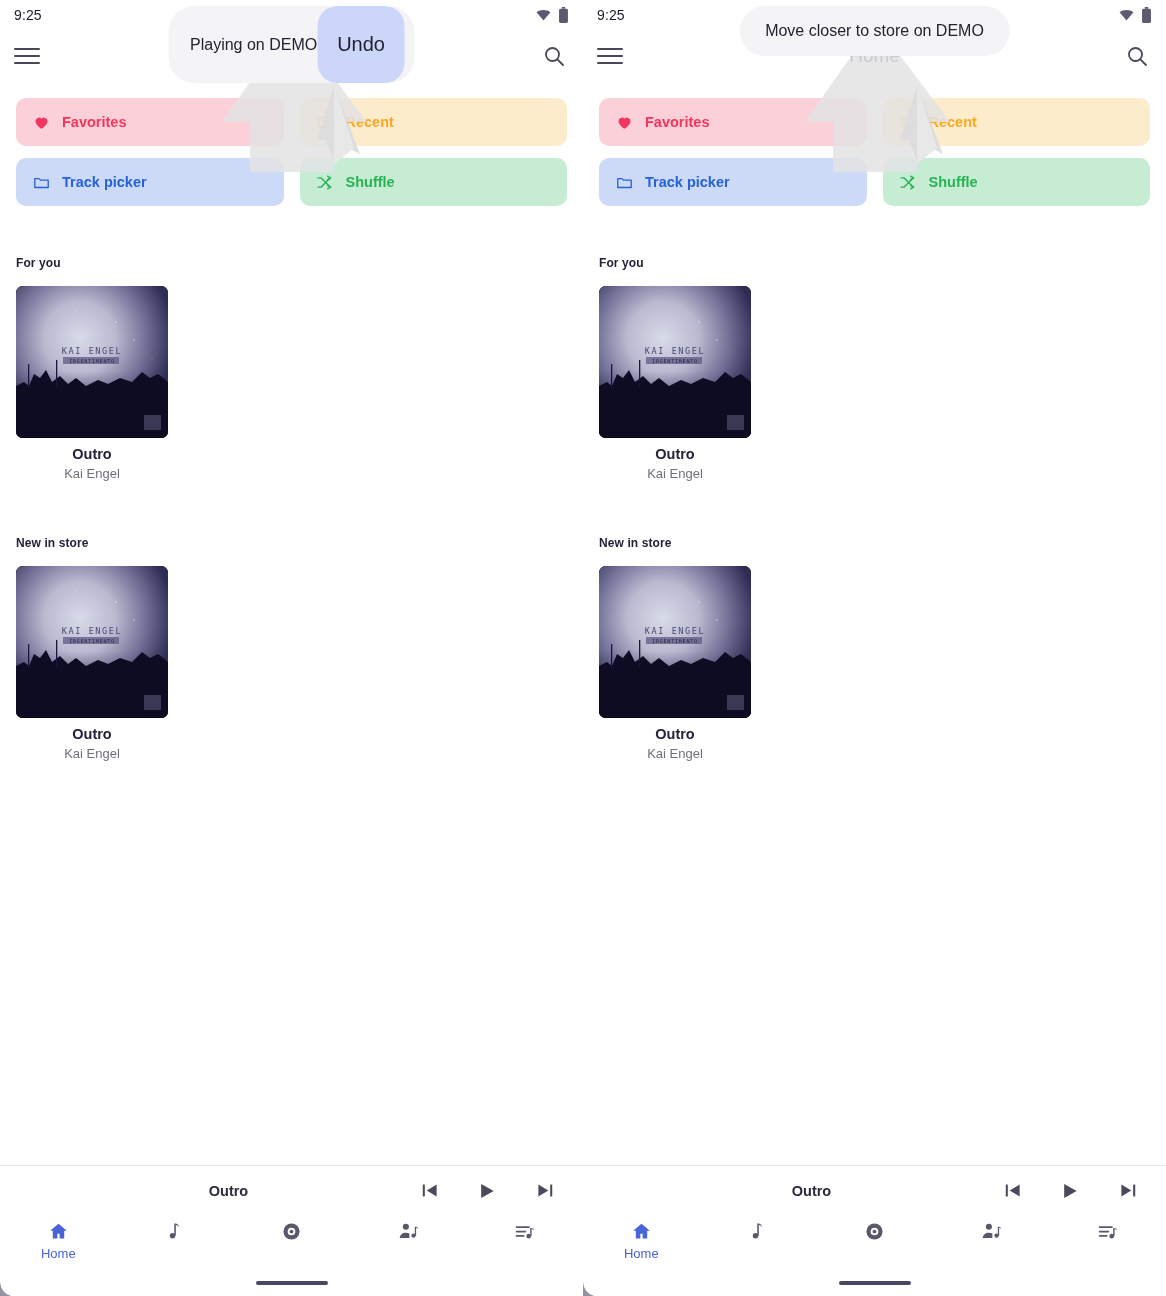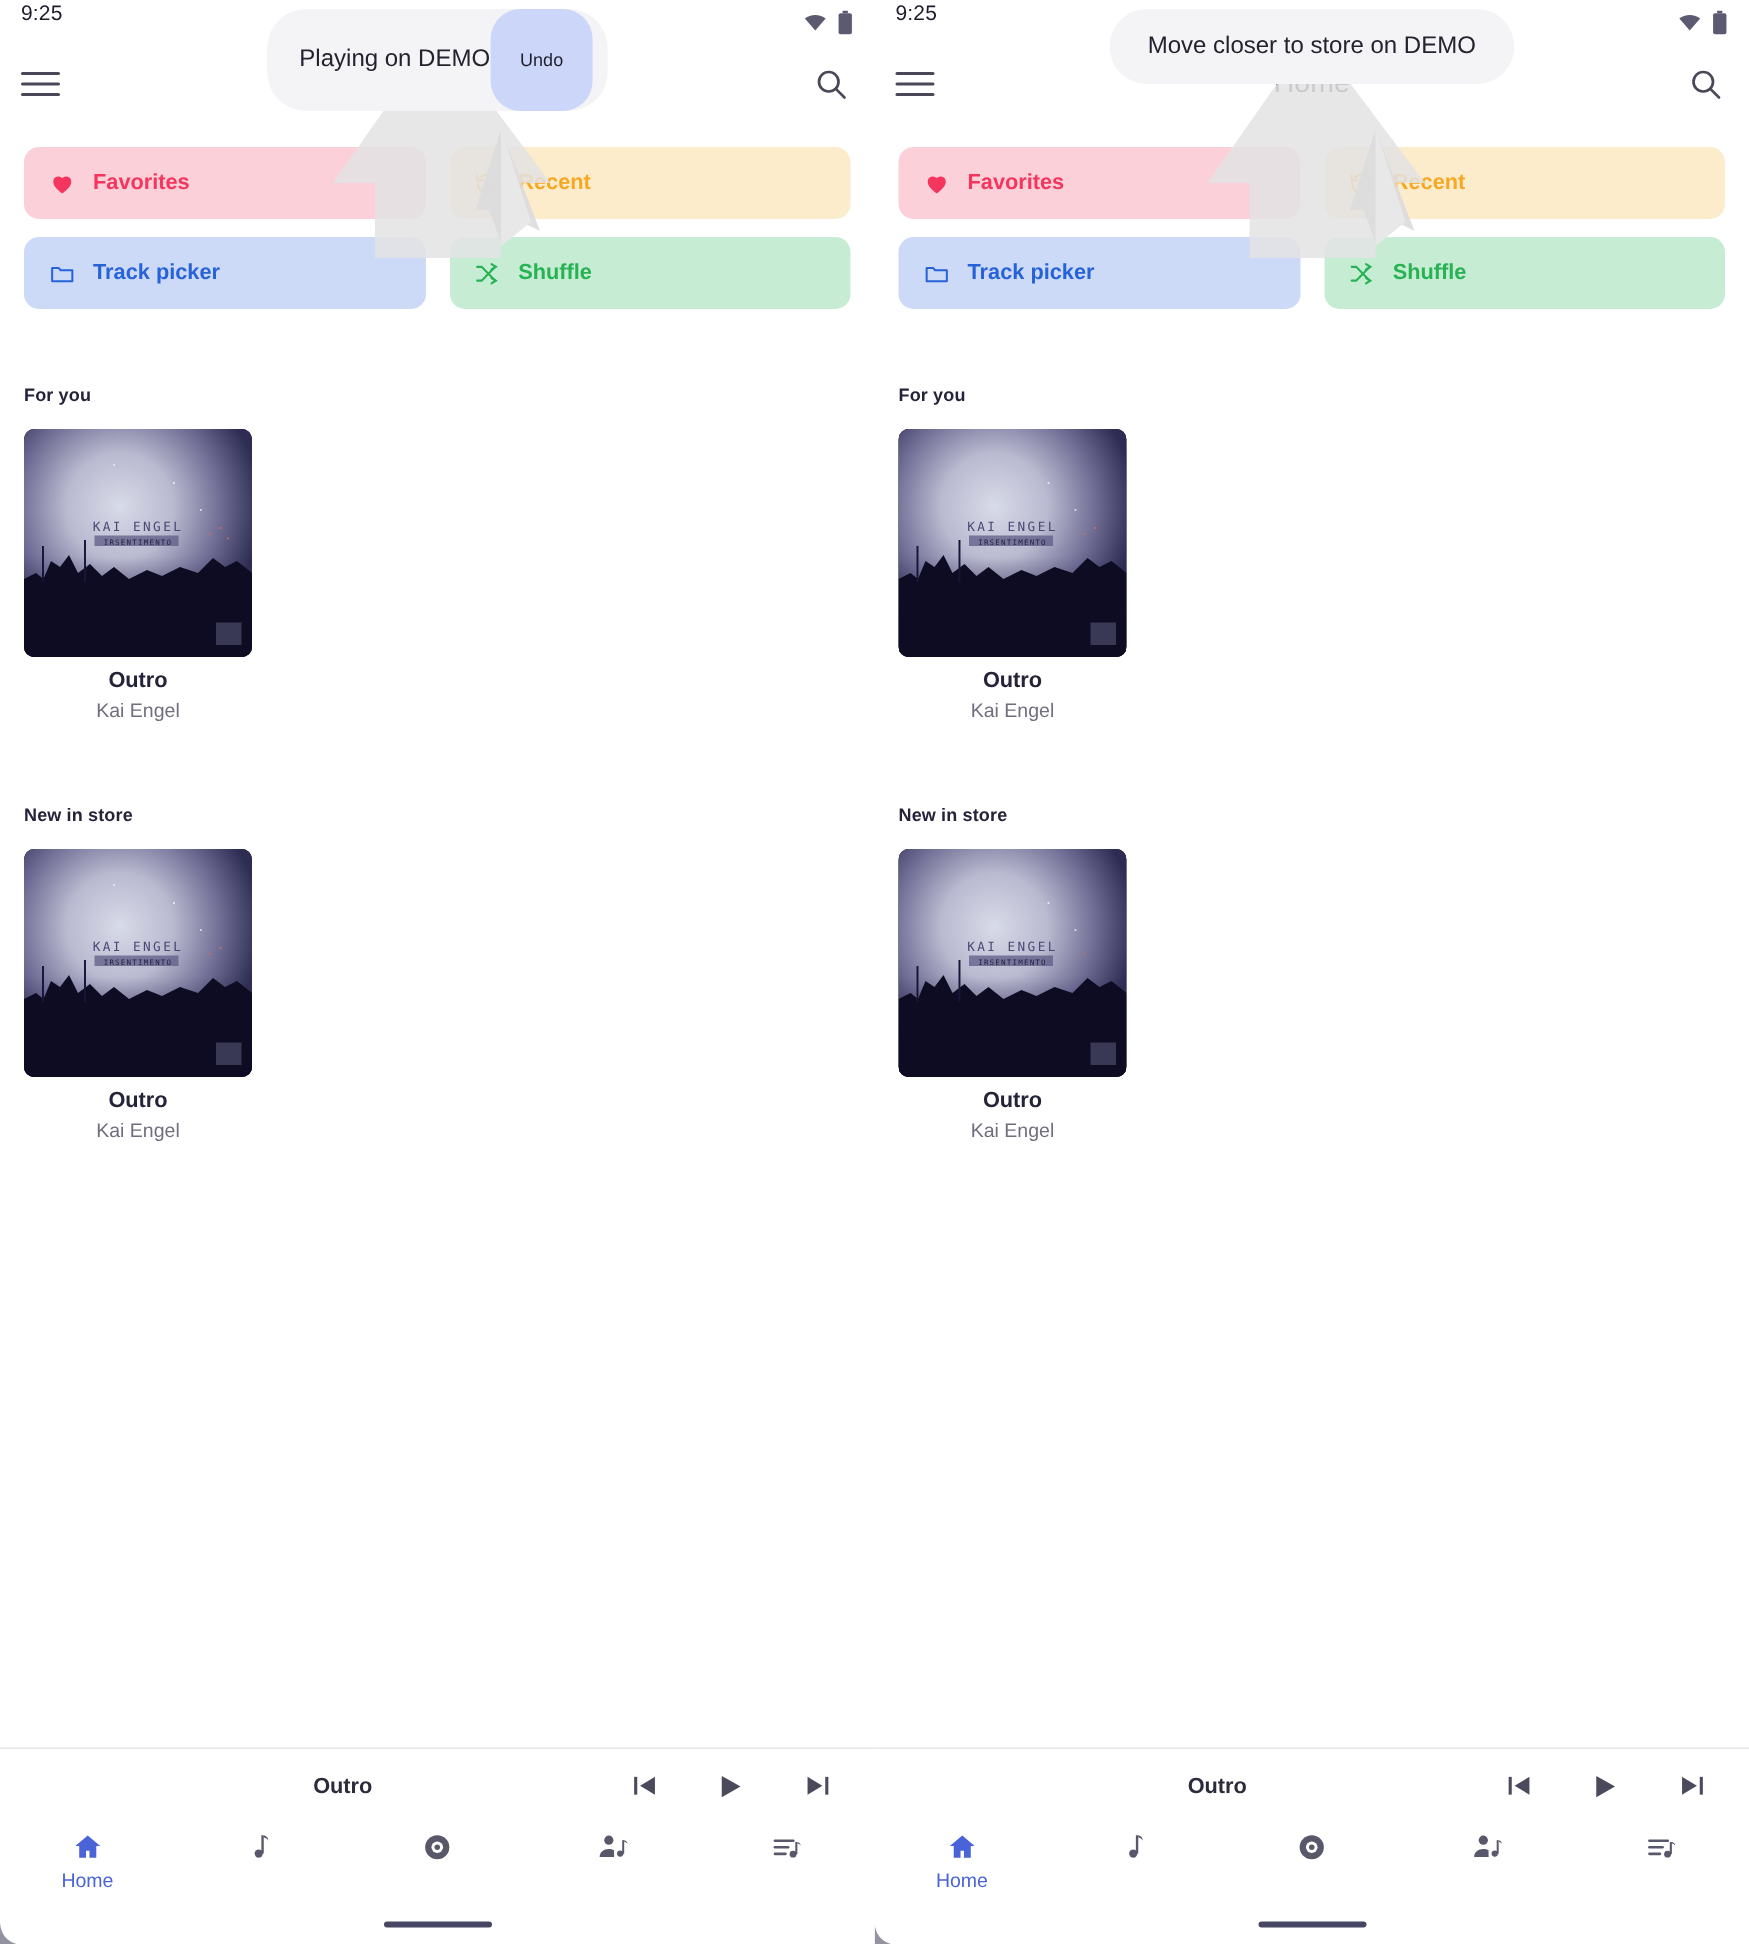--- a/index.html
+++ b/index.html
@@ -14,21 +14,21 @@
   .panel {
     position: relative;
     width: 583px; height: 1296px;
     background: #ffffff;
     overflow: hidden;
   }
 
   
   .statusbar {
     position: absolute; top: 0; left: 0; right: 0; height: 30px;
-    display: flex; justify-content: space-between;
+    display: flex; align-items: center; justify-content: space-between;
     padding: 0 14px;
     z-index: 6;
   }
   .status-clock { font-size: 14px; color: #1c1b2a; font-weight: 400; letter-spacing: .1px; }
   .status-icons { display: flex; align-items: center; gap: 7px; }
   .ico-wifi { width: 15px; height: 15px; display:block; }
   .ico-batt { width: 11px; height: 16px; display:block; }
 
   
   .appbar {
@@ -69,21 +69,21 @@
     gap: 0;
     z-index: 5;
     white-space: nowrap;
   }
   .snackbar.plain { padding: 0 26px; }
   .snack-text { font-size: 16px; color: #23222e; }
   .snack-action {
     background: #ccd6f8; color: #1f1f2e;
     border: none; border-radius: 20px;
     font-family: "Liberation Sans", sans-serif;
-    font-size: 12px; padding: 27px 20px; cursor: pointer;
+    font-size: 20px; padding: 27px 20px; cursor: pointer;
   }
 
   
   .chips {
     position: absolute; top: 98px; left: 0; right: 0;
     padding: 0 16px;
     display: grid; grid-template-columns: 1fr 1fr; gap: 12px 16px;
     z-index: 1;
   }
   .chip {

